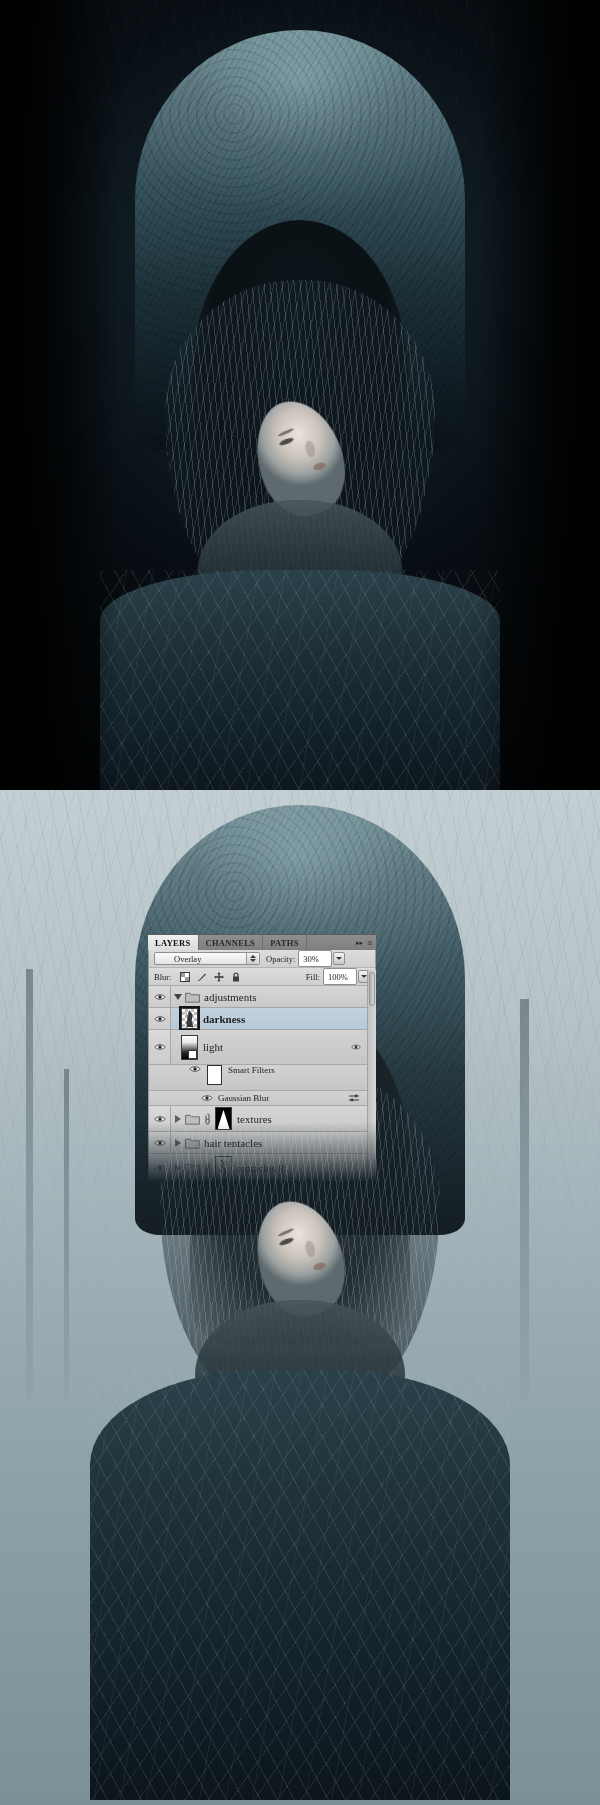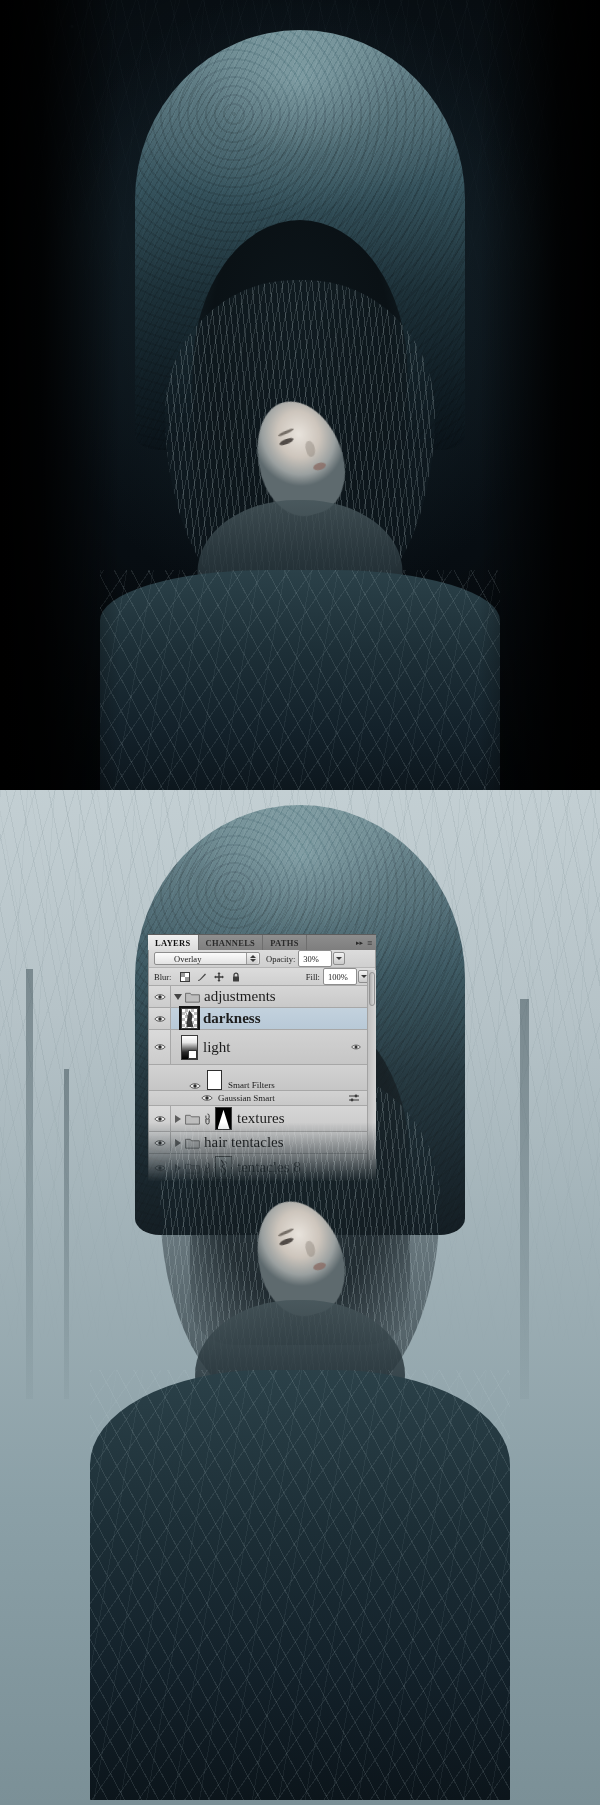--- a/index.html
+++ b/index.html
@@ -251,21 +251,21 @@
     width:22px; height:100%;
     display:flex; align-items:center; justify-content:center;
     border-right:1px solid #a7a7a7;
     background:linear-gradient(180deg,#dadada 0%,#cccccc 100%);
   }
   .eye { width:12px; height:8px; display:block; }
   .twisty { width:14px; display:flex; align-items:center; justify-content:center; }
   .tri-r { width:0;height:0;border-top:4px solid transparent;border-bottom:4px solid transparent;border-left:6px solid #5e5e5e; }
   .tri-d { width:0;height:0;border-left:4px solid transparent;border-right:4px solid transparent;border-top:6px solid #444; }
   .folder { width:15px; height:12px; margin-right:4px; flex:0 0 auto; }
-  .layer-name { font-size:15px; color:#1d1d1d; white-space:nowrap;text-align:right; }
+  .layer-name { font-size:11px; color:#1d1d1d; white-space:nowrap;text-align:right; }
   .layer-name.bold { font-weight:bold; }
   .thumb {
     width:17px; height:21px; margin-right:5px; flex:0 0 auto;
     border:1px solid #3b3b3b; background:#fff;
     position:relative; overflow:hidden;
   }
   .thumb.sel-thumb { outline:2px solid #151515; outline-offset:0px; }
   .checker {
     position:absolute; inset:0;
     background-image:
@@ -287,21 +287,21 @@
     position:absolute; inset:0;
     background:linear-gradient(180deg,#ffffff 0%, #e8e8e8 28%, #2a2a2a 70%, #000 100%);
   }
   .link-ico { width:7px; height:12px; margin-right:4px; flex:0 0 auto; }
   .so-badge {
     position:absolute; right:0; bottom:0;
     width:9px; height:9px; background:#fff; border:1px solid #333;
   }
 
   .smart-filters-row {
-    display:flex; align-items:flex-end; height:26px;
+    display:flex; align-items:flex-start; height:26px;
     border-bottom:1px solid #a7a7a7;
     background:linear-gradient(180deg,#d2d2d2 0%,#c6c6c6 100%);
     padding-left:40px;
   }
   .gauss-row {
     display:flex; align-items:center; height:15px;
     border-bottom:1px solid #a7a7a7;
     background:linear-gradient(180deg,#d2d2d2 0%,#c8c8c8 100%);
     padding-left:52px;
   }
@@ -497,21 +497,21 @@
         </svg>
         <span class="sf-thumb"></span>
         <span class="sf-label">Smart Filters</span>
       </div>
 
       <div class="gauss-row" style="position:relative;">
         <svg class="eye" viewBox="0 0 14 9">
           <path d="M1 4.5 C3 1 11 1 13 4.5 C11 8 3 8 1 4.5 Z" fill="#efefef" stroke="#333" stroke-width="0.9"></path>
           <circle cx="7" cy="4.5" r="2" fill="#2b2b2b"></circle>
         </svg>
-        <span class="gauss-label">Gaussian Smart</span>
+        <span class="gauss-label">Gaussian Blur</span>
         <span style="flex:1"></span>
         <svg class="filter-opts" viewBox="0 0 10 8" style="right:16px;">
           <line x1="0" y1="2" x2="10" y2="2" stroke="#3a3a3a" stroke-width="1"></line>
           <line x1="0" y1="6" x2="10" y2="6" stroke="#3a3a3a" stroke-width="1"></line>
           <circle cx="7" cy="2" r="1.4" fill="#3a3a3a"></circle>
           <circle cx="3" cy="6" r="1.4" fill="#3a3a3a"></circle>
         </svg>
       </div>
 
       <div class="layer-row" style="height:26px;">

